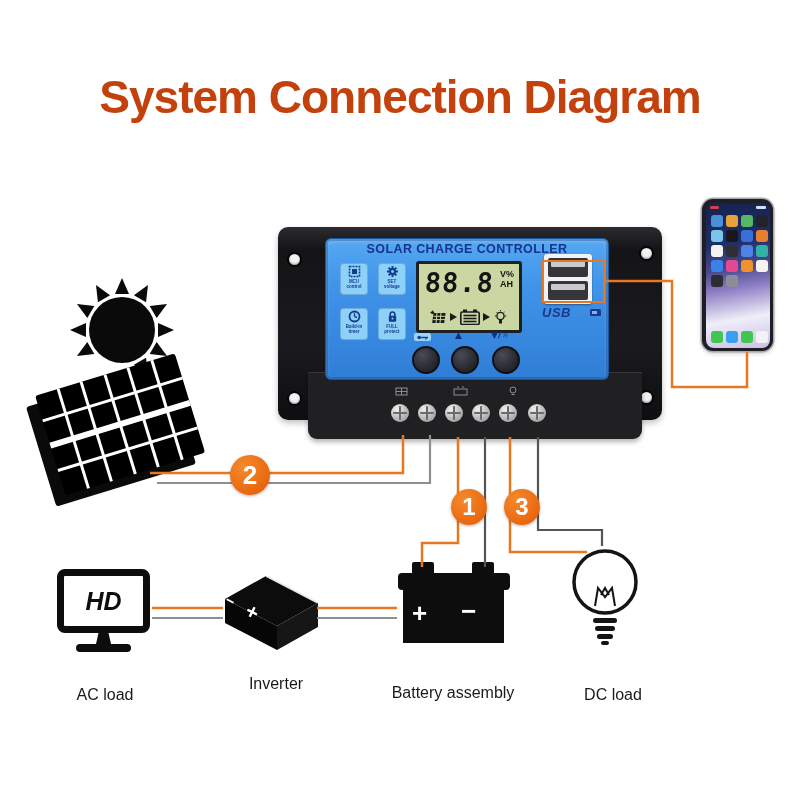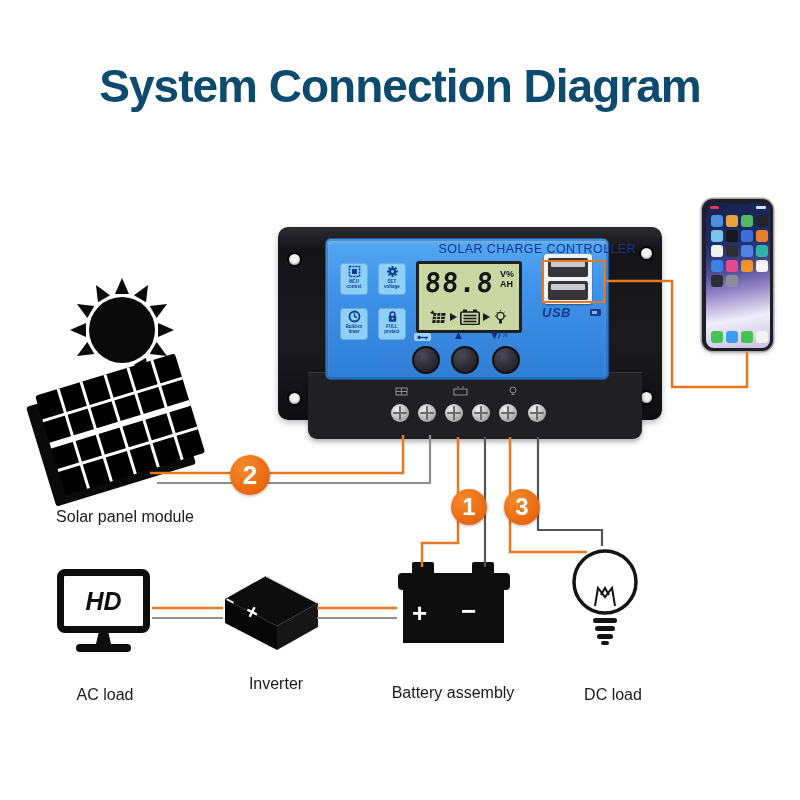--- a/index.html
+++ b/index.html
@@ -1,22 +1,22 @@
 <!DOCTYPE html>
 <html><head>
 <meta charset="utf-8">
 <style>
   html,body{margin:0;padding:0;background:#fff;}
   .wrap{position:relative;width:800px;height:800px;background:#fff;overflow:hidden;
         font-family:"Liberation Sans",sans-serif;color:#111;}
   .abs{position:absolute;}
 
   
-  .page-title{left:0;top:59px;width:800px;text-align:center;font-size:46px;font-weight:700;
-              letter-spacing:-1px;color:#0c4a6e;}
+  .page-title{left:0;top:70px;width:800px;text-align:center;font-size:46px;font-weight:700;
+              letter-spacing:-1px;color:#c2410c;}
 
   
   .controller{left:278px;top:227px;width:384px;height:211px;z-index:2;}
   .ctl-body{left:0;top:0;width:384px;height:193px;border-radius:10px;
             background:linear-gradient(180deg,#2b2b30 0%,#141417 12%,#1b1b1f 60%,#0e0e11 100%);
             box-shadow:0 3px 6px rgba(0,0,0,.25);}
   .ear-hole{width:11px;height:11px;border-radius:50%;background:#f2f2f2;border:2px solid #050505;
             box-shadow:inset 0 -1px 2px #9a9a9a;}
   .ctl-terminal{left:30px;top:145px;width:334px;height:66px;background:#202023;
                 border-top:1px solid #36363b;border-radius:0 0 9px 9px;
@@ -24,22 +24,22 @@
   .screw{width:18px;height:18px;border-radius:50%;
          background:radial-gradient(circle at 35% 30%,#f0f0f0,#b9b9b9 55%,#8c8c8c);}
   .screw::before,.screw::after{content:"";position:absolute;left:8px;top:2px;width:2px;height:14px;
          background:#6b6b6b;border-radius:1px;}
   .screw::after{transform:rotate(90deg);}
 
   .plate{left:47px;top:11px;width:282px;height:140px;border-radius:6px;
          background:linear-gradient(180deg,#55a8f2 0%,#3f93e8 35%,#2f7ed6 100%);
          border:1px solid #155a9e;
          box-shadow:inset 0 0 0 2px rgba(12,48,110,.30), inset 0 2px 5px rgba(255,255,255,.30);}
-  .plate-title{left:0;top:3px;width:100%;text-align:right;font-size:12.5px;font-weight:400;
-               color:#16338f;letter-spacing:.4px;margin-left:28px;}
+  .plate-title{left:0;top:3px;width:100%;text-align:center;font-size:12.5px;font-weight:700;
+               color:#16338f;letter-spacing:.4px;}
   .tile{width:28px;height:32px;border-radius:4px;background:#8ed1f8;
         display:flex;flex-direction:column;align-items:center;justify-content:flex-start;
         padding-top:2px;box-sizing:border-box;box-shadow:inset 0 0 0 1px rgba(20,60,140,.25);}
   .tile .t-label{font-size:4.5px;line-height:5px;font-weight:700;color:#123c8e;text-align:center;}
   .tile svg{display:block;margin-bottom:1px;}
 
   .lcd{left:90px;top:22px;width:106px;height:72px;background:#cbd7a3;border:3px solid #1f1f1f;
        border-radius:3px;box-sizing:border-box;}
   .lcd-value{left:6px;top:3px;font-family:"DejaVu Sans Mono",monospace;font-weight:700;
              font-size:27px;color:#141414;transform:skewX(-4deg);letter-spacing:1px;}
@@ -130,21 +130,20 @@
         <line x1="86" y1="96" x2="86" y2="200"></line>
         <line x1="111" y1="96" x2="111" y2="200"></line>
         <line x1="135" y1="96" x2="135" y2="200"></line>
         <line x1="160" y1="96" x2="160" y2="200"></line>
         <line x1="38" y1="122" x2="184" y2="122"></line>
         <line x1="38" y1="148" x2="184" y2="148" stroke-width="6"></line>
         <line x1="38" y1="174" x2="184" y2="174"></line>
       </g>
     </g>
   </svg>
-  <div class="abs comp-label" style="left:30px;top:508px;width:190px;">Solar panel module</div>
 
   <div class="abs controller">
     <div class="abs ctl-body"></div>
     <div class="abs ear-hole" style="left:9px;top:25px;"></div>
     <div class="abs ear-hole" style="left:9px;top:164px;"></div>
     <div class="abs ear-hole" style="left:361px;top:19px;"></div>
     <div class="abs ear-hole" style="left:361px;top:163px;"></div>
 
     <div class="abs ctl-terminal"></div>
 

